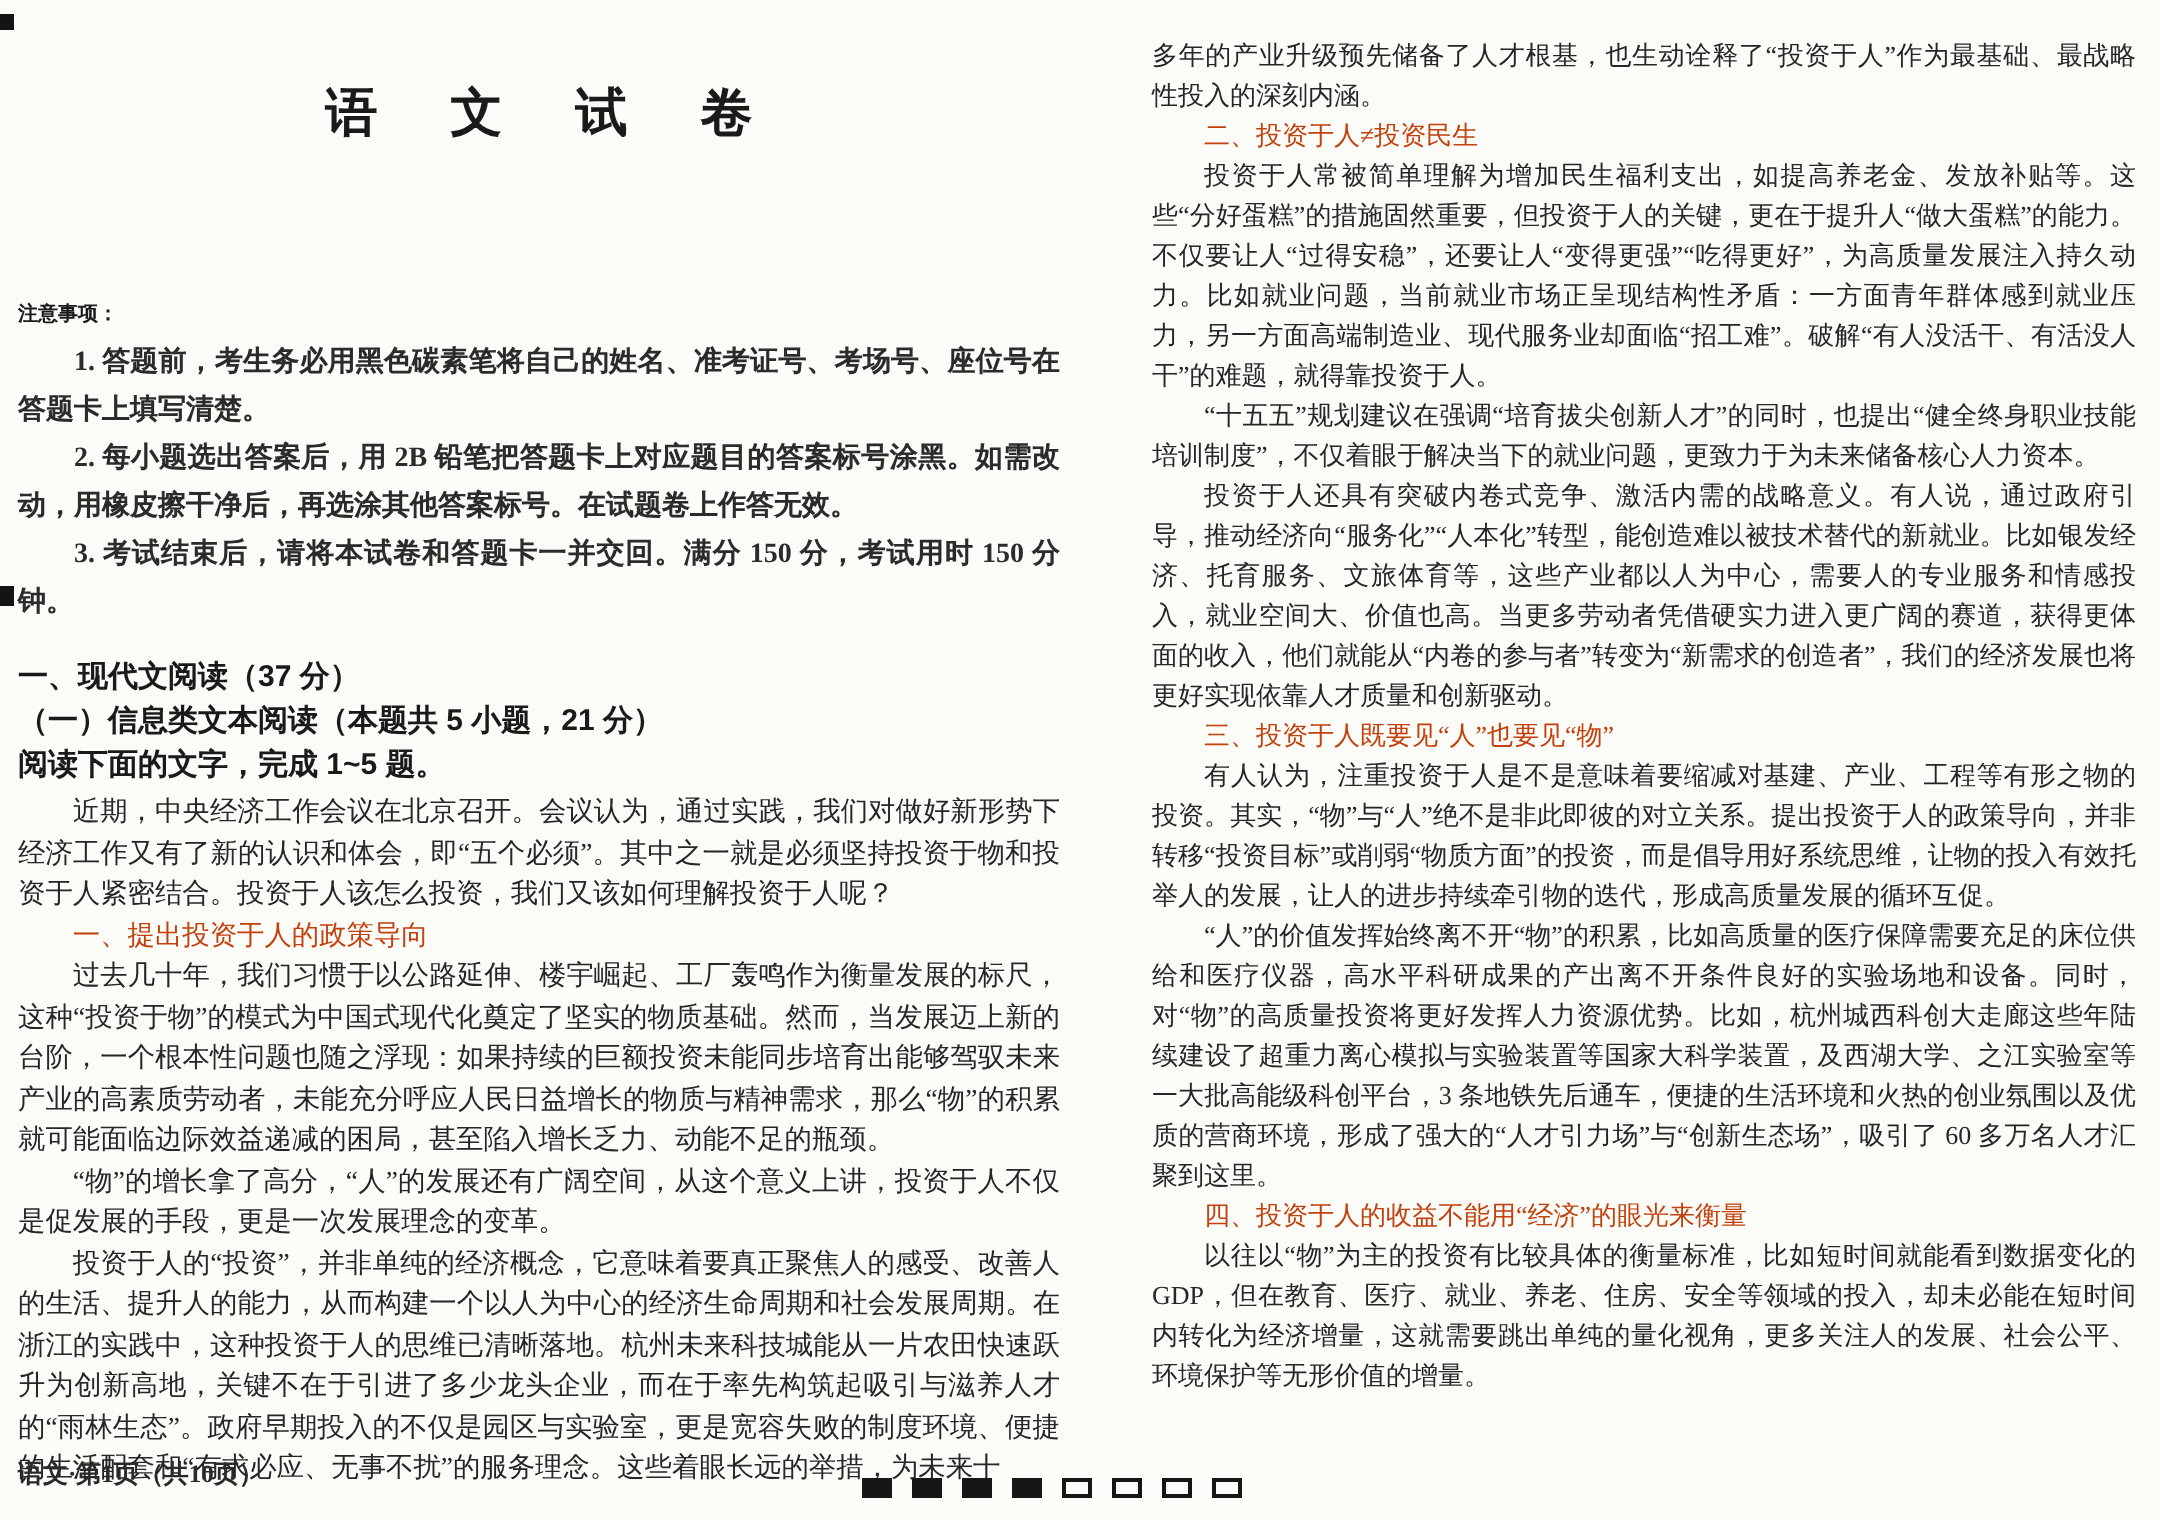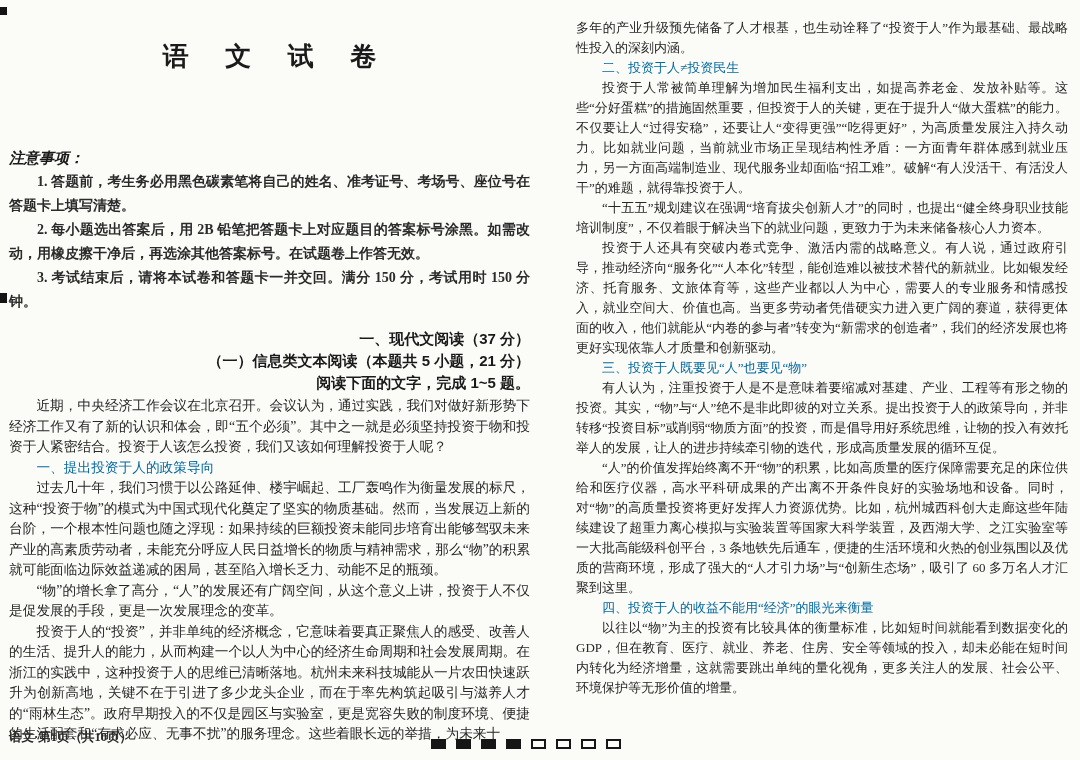--- a/index.html
+++ b/index.html
@@ -36,56 +36,54 @@
     font-weight: bold;
     letter-spacing: 15px;
     text-indent: 15px;
     color: var(--heading);
   }
 
   .notice { margin-top: 72px; }
   .notice-label {
     font-family: "Liberation Sans", "DejaVu Sans", sans-serif;
     font-weight: bold;
-    font-size: 15px;
+    font-size: 10px;
     line-height: 24px;
     color: var(--heading);
-    font-style: italic;
   }
   .notice-items p {
     margin: 0;
     text-indent: 2em;
     text-align: justify;
     font-size: 14px;
     line-height: 24px;
     font-weight: bold;
     color: #2b2b2b;
   }
 
   .headers { margin-top: 14px; }
   .headers > div {
     font-family: "Liberation Sans", "DejaVu Sans", sans-serif;
     font-weight: bold;
     font-size: 15px;
     line-height: 22px;
     color: var(--heading);
-    text-align: right;
   }
 
   .passage { margin-top: 2px; }
   .para {
     margin: 0;
     text-indent: 2em;
     text-align: justify;
     color: var(--text);
   }
   .col-left .para { font-size: 13.7px; line-height: 20.5px; }
   .col-right .para { font-size: 13px; line-height: 20px; }
   .para.continuation { text-indent: 0; }
-  .para.subheading { color: #0369a1; }
+  .para.subheading { color: #c2410c; }
 
   .footer-label {
     position: absolute;
     left: 9px; top: 729px; width: 521px;
     text-align: left;
     font-size: 12.5px;
     font-weight: bold;
     color: #2a2a2a;
   }
   .marks-row {

